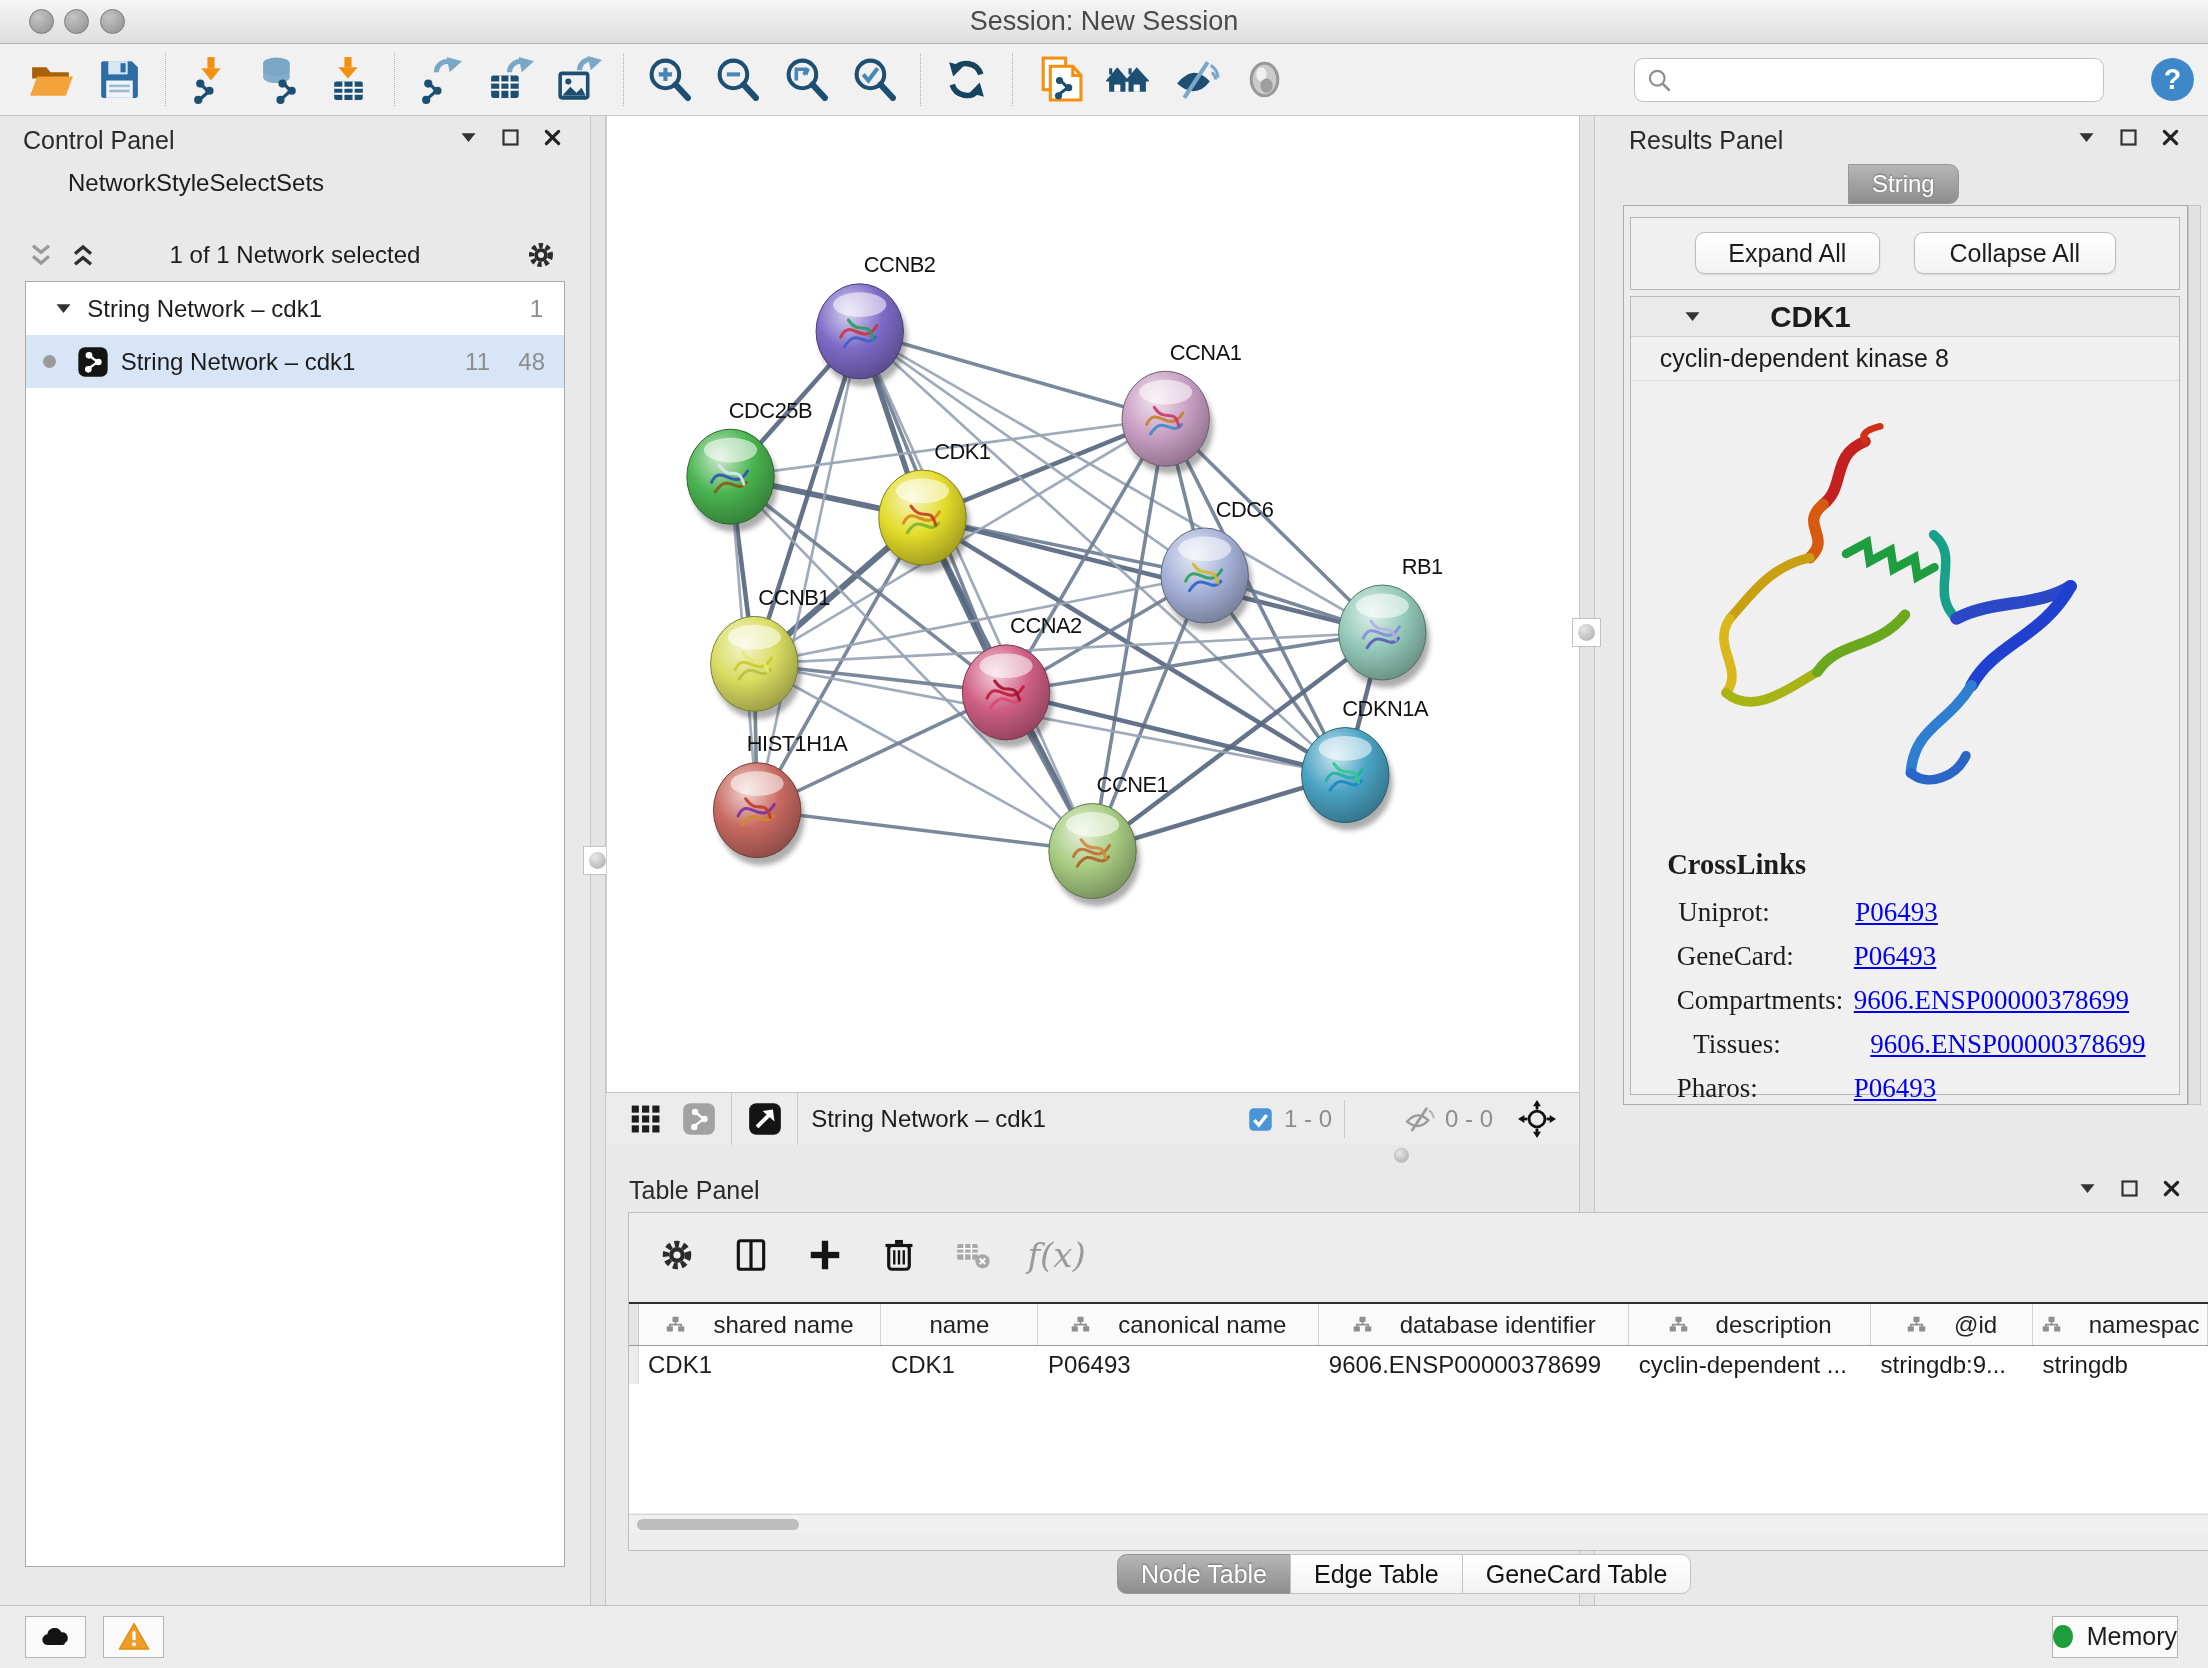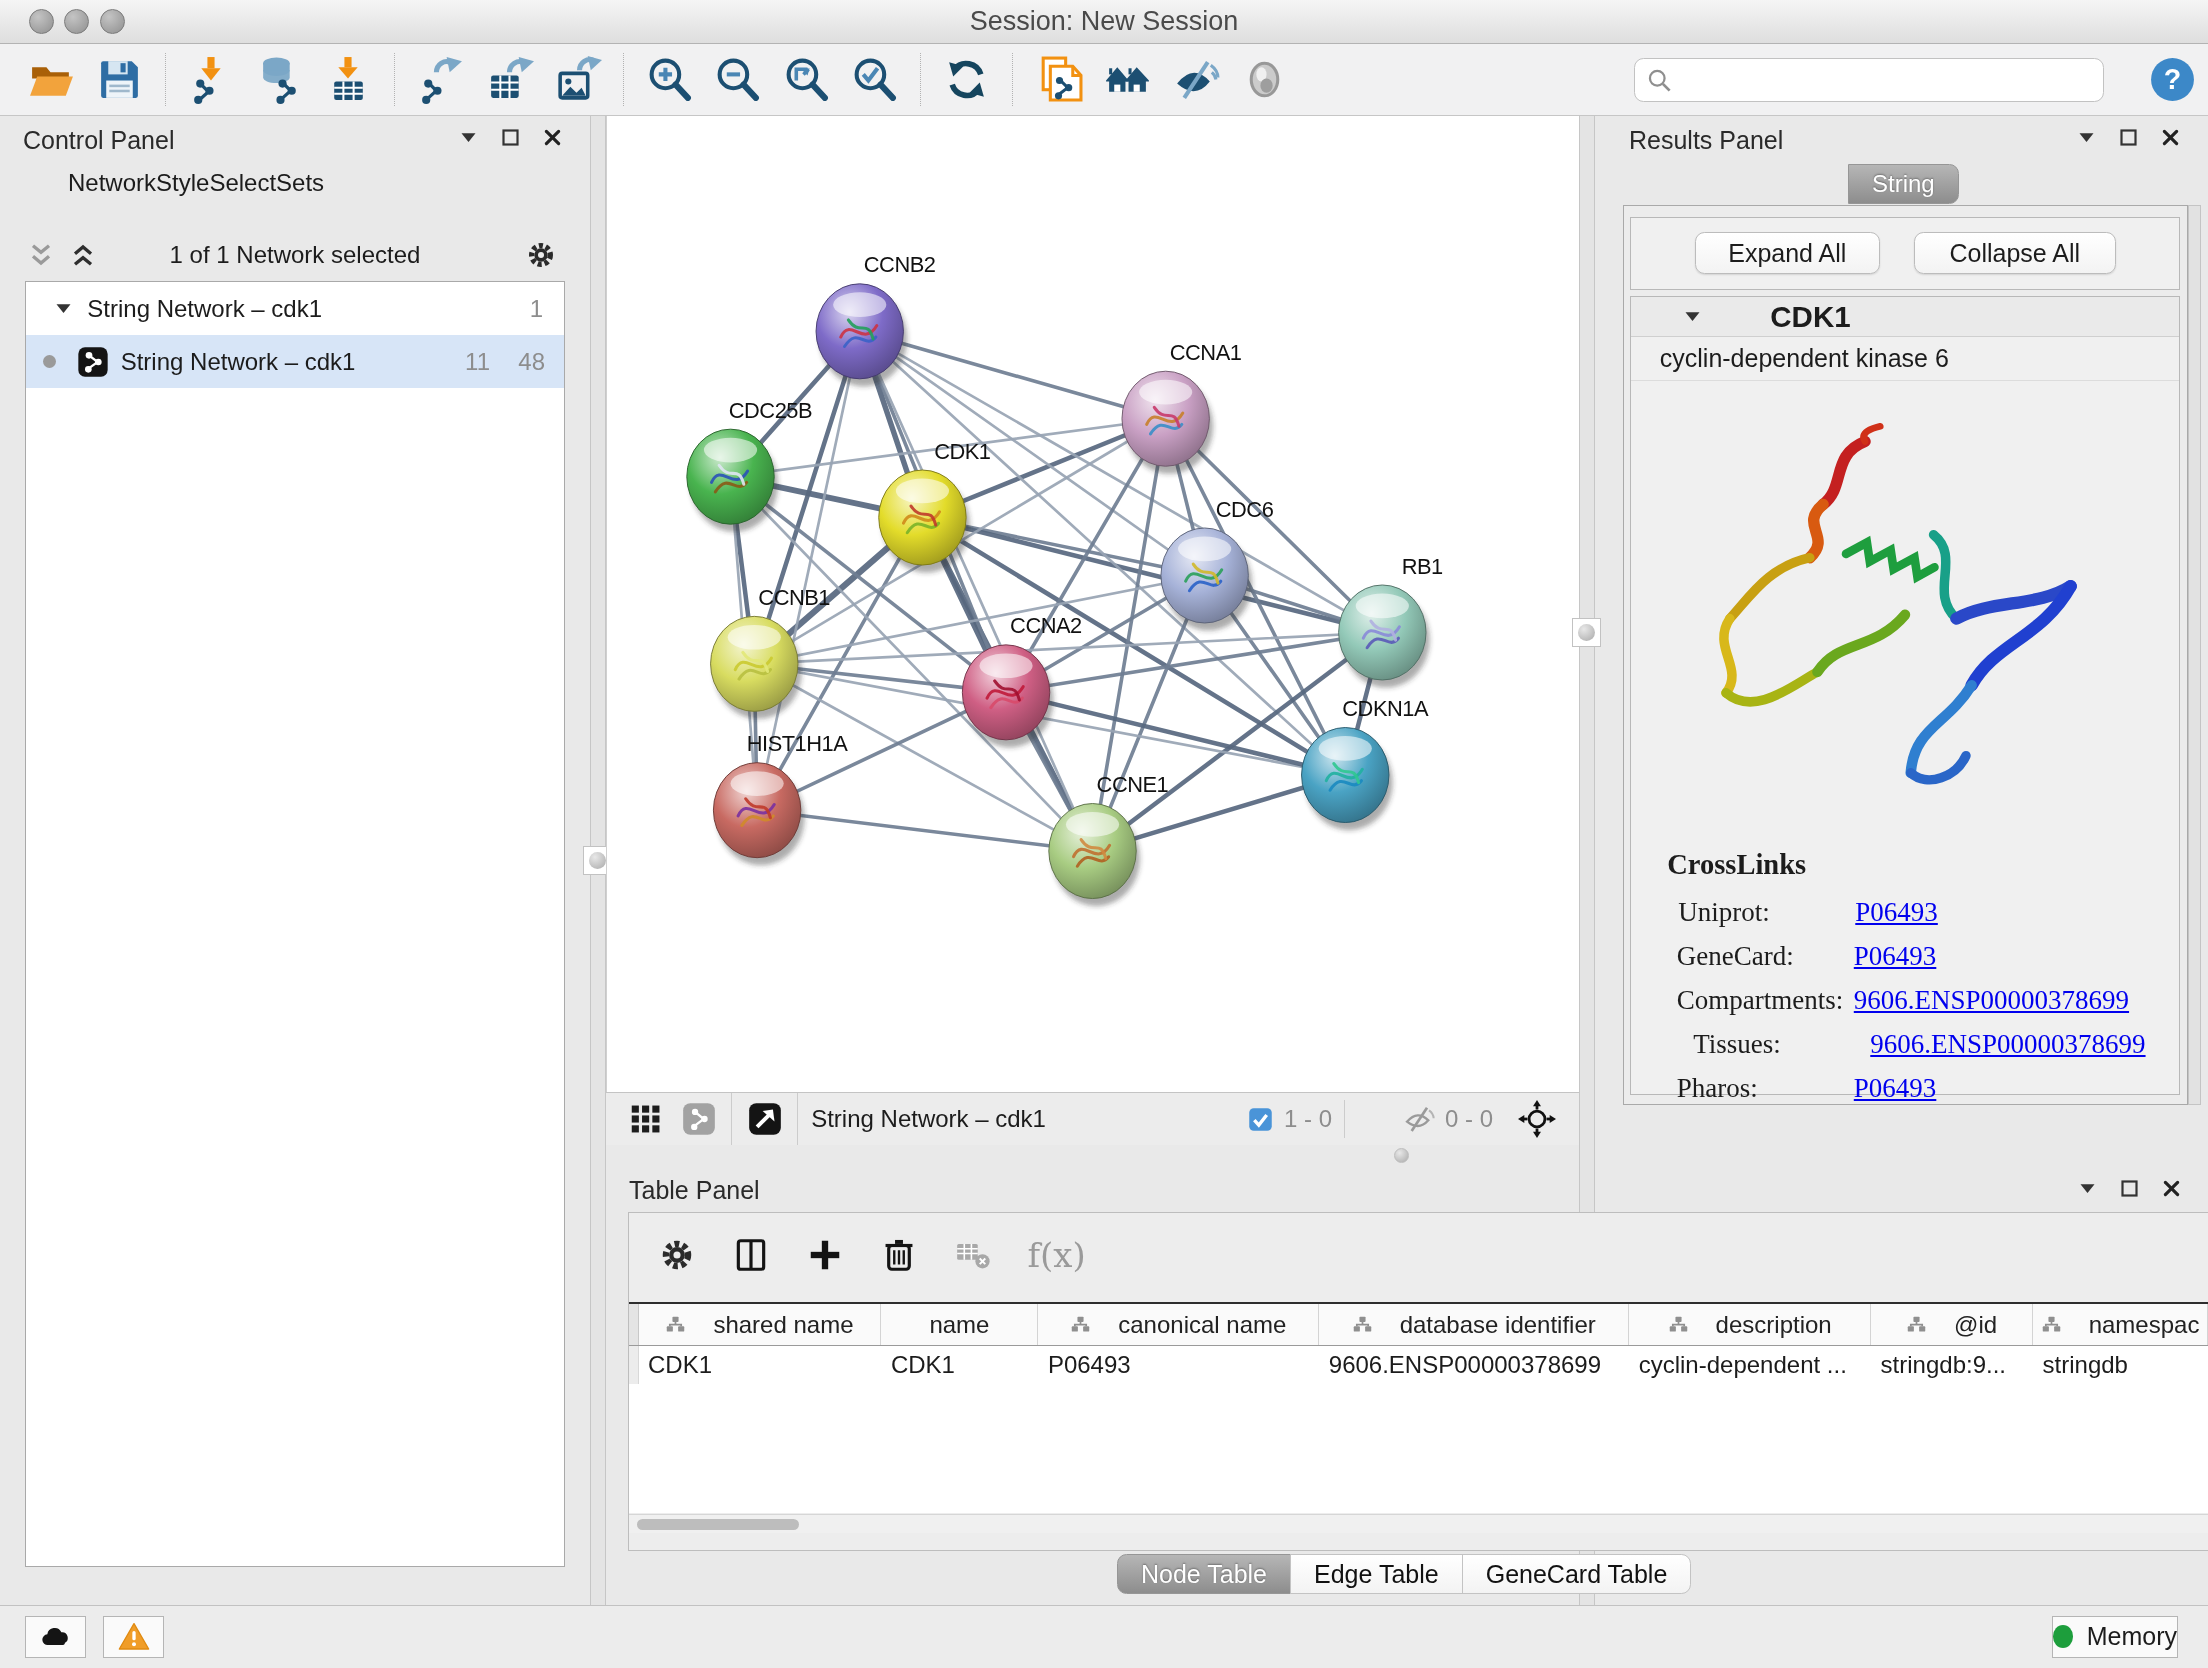--- a/index.html
+++ b/index.html
@@ -46,21 +46,21 @@
 
 .rbtn{background:linear-gradient(#ffffff,#f3f3f3);border:1px solid #bcbcbc;border-radius:9.5px;font-size:25px;display:flex;align-items:center;justify-content:center;box-shadow:0 1px 1.9px rgba(0,0,0,.12);cursor:pointer}
 .serif{font-family:"Liberation Serif",serif}
 .xlink{color:#0000ee;text-decoration:underline;font-family:"Liberation Serif",serif}
 .xrow{display:flex;height:44px;align-items:center;font-size:27px}
 
 .tblhead{display:flex;background:#fafafa;border-top:2.9px solid #2e2e2e;border-bottom:1.9px solid #9a9a9a;height:44px}
 .th{display:flex;align-items:center;justify-content:center;gap:27px;border-right:1px solid #d4d4d4;font-size:24px;color:#222;overflow:hidden;white-space:nowrap}
 .tblrow{display:flex;height:38px;background:#fff}
 .td{display:flex;align-items:center;padding-left:9.5px;font-size:24px;overflow:hidden;white-space:nowrap}
-.fx{font-family:"DejaVu Serif",serif;color:#9a9a9a;font-size:34px}
+.fx{font-family:"DejaVu Serif",serif;font-style:italic;color:#9a9a9a;font-size:34px}
 .scroll-track{background:#f0f0f0;border-top:1px solid #d6d6d6}
 .scroll-thumb{background:#bdbdbd;border-radius:6.7px}
 
 .statusbar{background:#ececec;border-top:1px solid #c2c2c2}
 .sbtn{background:#fafafa;border:1.9px solid #b5b5b5;display:flex;align-items:center;justify-content:center;cursor:pointer}
 .membtn{background:#fafafa;border:1.9px solid #b5b5b5;display:flex;align-items:center;justify-content:center;gap:13.3px;font-size:25px;cursor:pointer}
 .memdot{width:23px;height:23px;border-radius:50%;background:#1d9e3c}
 #net-canvas{background:#fff;border-left:1px solid #d0d0d0}
 .nodelbl{font-size:23px;letter-spacing:-0.5px;fill:#111}
 </style>
@@ -715,21 +715,21 @@
     <div class="r" style="left:6.7px;top:90px;width:550px;height:799px;border:1px solid #b8b8b8;background:#f0f0f0">
       <div class="flex" style="height:40px;background:#eaeaea;border-bottom:1px solid #cfcfcf">
         <span class="ico22" style="margin-left:51px">
             <svg viewBox="0 0 24 24">
               <polygon points="4,7 20,7 12,17" fill="#333"></polygon>
             </svg>
           </span>
         <span style="font-weight:bold;font-size:29.5px;margin-left:67px">CDK1</span>
       </div>
       <div class="flex" style="height:44px;border-bottom:1px solid #dcdcdc">
-        <span style="font-size:25px;margin-left:28.5px">cyclin-dependent kinase 6</span>
+        <span style="font-size:25px;margin-left:28.5px">cyclin-dependent kinase 8</span>
       </div>
       <svg viewBox="0 0 500 460" style="position:absolute;left:36px;top:95px;width:476px;height:438px">
         <g fill="none" stroke-linecap="round">
           <path d="M208 52c-36 14-20 48-44 66" stroke="#c42020" stroke-width="12"></path>
           <path d="M224 36c-8 2-22 6-16 16" stroke="#d03018" stroke-width="7"></path>
           <path d="M164 118c-26 22 10 34-14 56" stroke="#d85a10" stroke-width="12"></path>
           <path d="M150 174c-44 10-62 40-84 64" stroke="#c8a012" stroke-width="10"></path>
           <path d="M66 238c-20 30 16 52-4 78" stroke="#d8b81a" stroke-width="10"></path>
           <path d="M62 316c30 26 70-8 96-22" stroke="#a8b414" stroke-width="10"></path>
           <path d="M158 294c22-34 60-22 92-60" stroke="#6aa81e" stroke-width="11"></path>

